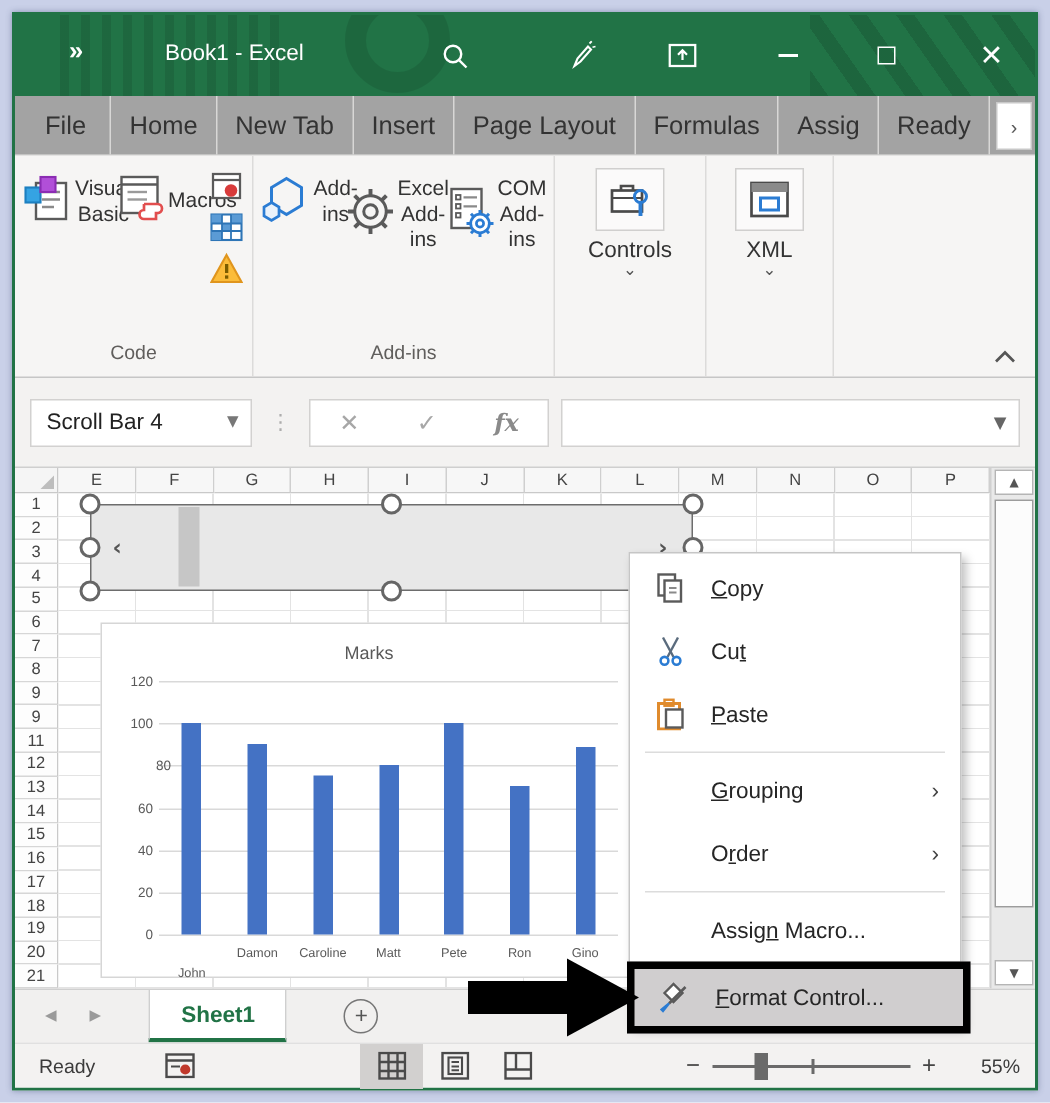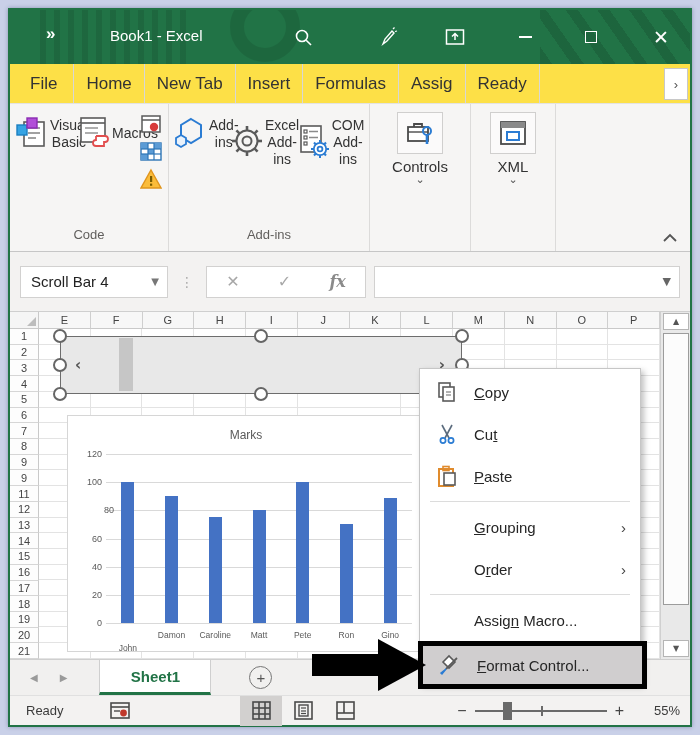--- a/index.html
+++ b/index.html
@@ -32,21 +32,21 @@
   .qat-overflow { position:absolute; left:36px; top:14px; font-size:17px; font-weight:bold; letter-spacing:-2px; cursor:default; }
   .tb-title { position:absolute; left:100px; top:17px; font-size:15px; white-space:nowrap; }
   .tb-btn { position:absolute; top:14px; width:26px; height:26px; display:flex; align-items:center; justify-content:center; }
   .tb-search{ left:280px; } .tb-pen{ left:365px; } .tb-ribbonopt{ left:432px; }
   .tb-min{ left:502px; } .tb-max{ left:568px; } .tb-close{ left:638px; font-size:19px; font-weight:300; }
   .minbar { width:13px; height:2px; background:#fff; }
   .maxbox { width:12px; height:12px; border:1.5px solid #fff; }
 
   
   .ribbon-tabs {
-    height:40px; background:#fde047; display:flex; align-items:stretch;
+    height:40px; background:#a3a3a3; display:flex; align-items:stretch;
     flex:0 0 auto; position:relative; border-bottom:1px solid #e4e3e2;
   }
   .rtab {
     display:flex; align-items:center; padding:0 12px; font-size:17px; color:#333;
     border-right:1px solid #d8d7d6; white-space:nowrap;
   }
   .rtab:first-child { padding:0 16px 0 20px; }
   .rtab-overflow {
     position:absolute; right:2px; top:4px; width:24px; height:32px; background:#fff;
     border:1px solid #c8c8c8; display:flex; align-items:center; justify-content:center;
@@ -182,21 +182,21 @@
     border-top:26px solid transparent; border-bottom:26px solid transparent; border-left:48px solid #000; }
 
   
   .tabbar {
     height:36px; background:#f1f0ef; display:flex; align-items:stretch; flex:0 0 auto;
     border-top:1px solid #cfcfcf; position:relative;
   }
   .tab-nav { display:flex; align-items:center; gap:22px; padding:0 14px 0 20px; color:#9a9a9a;
     font-family:"DejaVu Sans",sans-serif; font-size:10px; }
   .sheet-tab {
-    width:112px; background:#fff; border-left:1px solid #cfcfcf; border-right:1px solid #cfcfcf;
+    width:92px; background:#fff; border-left:1px solid #cfcfcf; border-right:1px solid #cfcfcf;
     border-bottom:3px solid #217346; display:flex; align-items:center; justify-content:center;
     color:#217346; font-weight:bold; font-size:15px; margin-left:18px;
   }
   .addsheet {
     width:23px; height:23px; border:1.5px solid #767676; border-radius:50%;
     display:flex; align-items:center; justify-content:center; color:#555;
     font-size:15px; margin:auto 0 auto 38px; line-height:0;
   }
 
   
@@ -255,20 +255,21 @@
         <div class="maxbox"></div>
       </div>
     <div class="tb-btn tb-close">✕</div>
   </div>
 
   <div class="ribbon-tabs">
     <div class="rtab">File</div>
     <div class="rtab">Home</div>
     <div class="rtab">New Tab</div>
     <div class="rtab">Insert</div>
+    <div class="rtab">Page Layout</div>
     <div class="rtab">Formulas</div>
     <div class="rtab">Assig</div>
     <div class="rtab">Ready</div>
     <div class="rtab-overflow">›</div>
   </div>
 
   <div class="ribbon">
     <div class="grp">
       <div class="grp-body">
         <div class="bigbtn">

